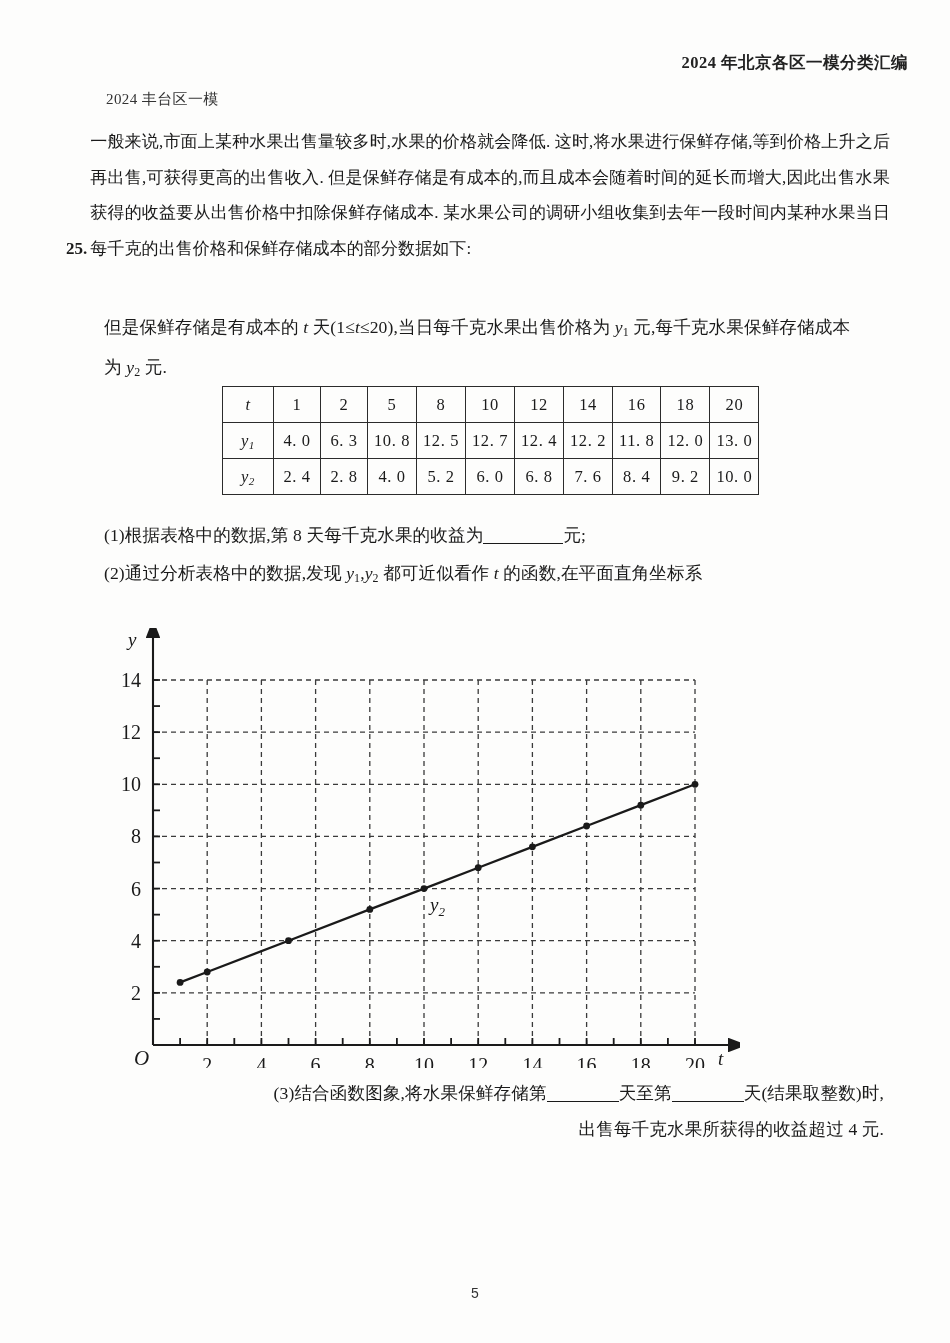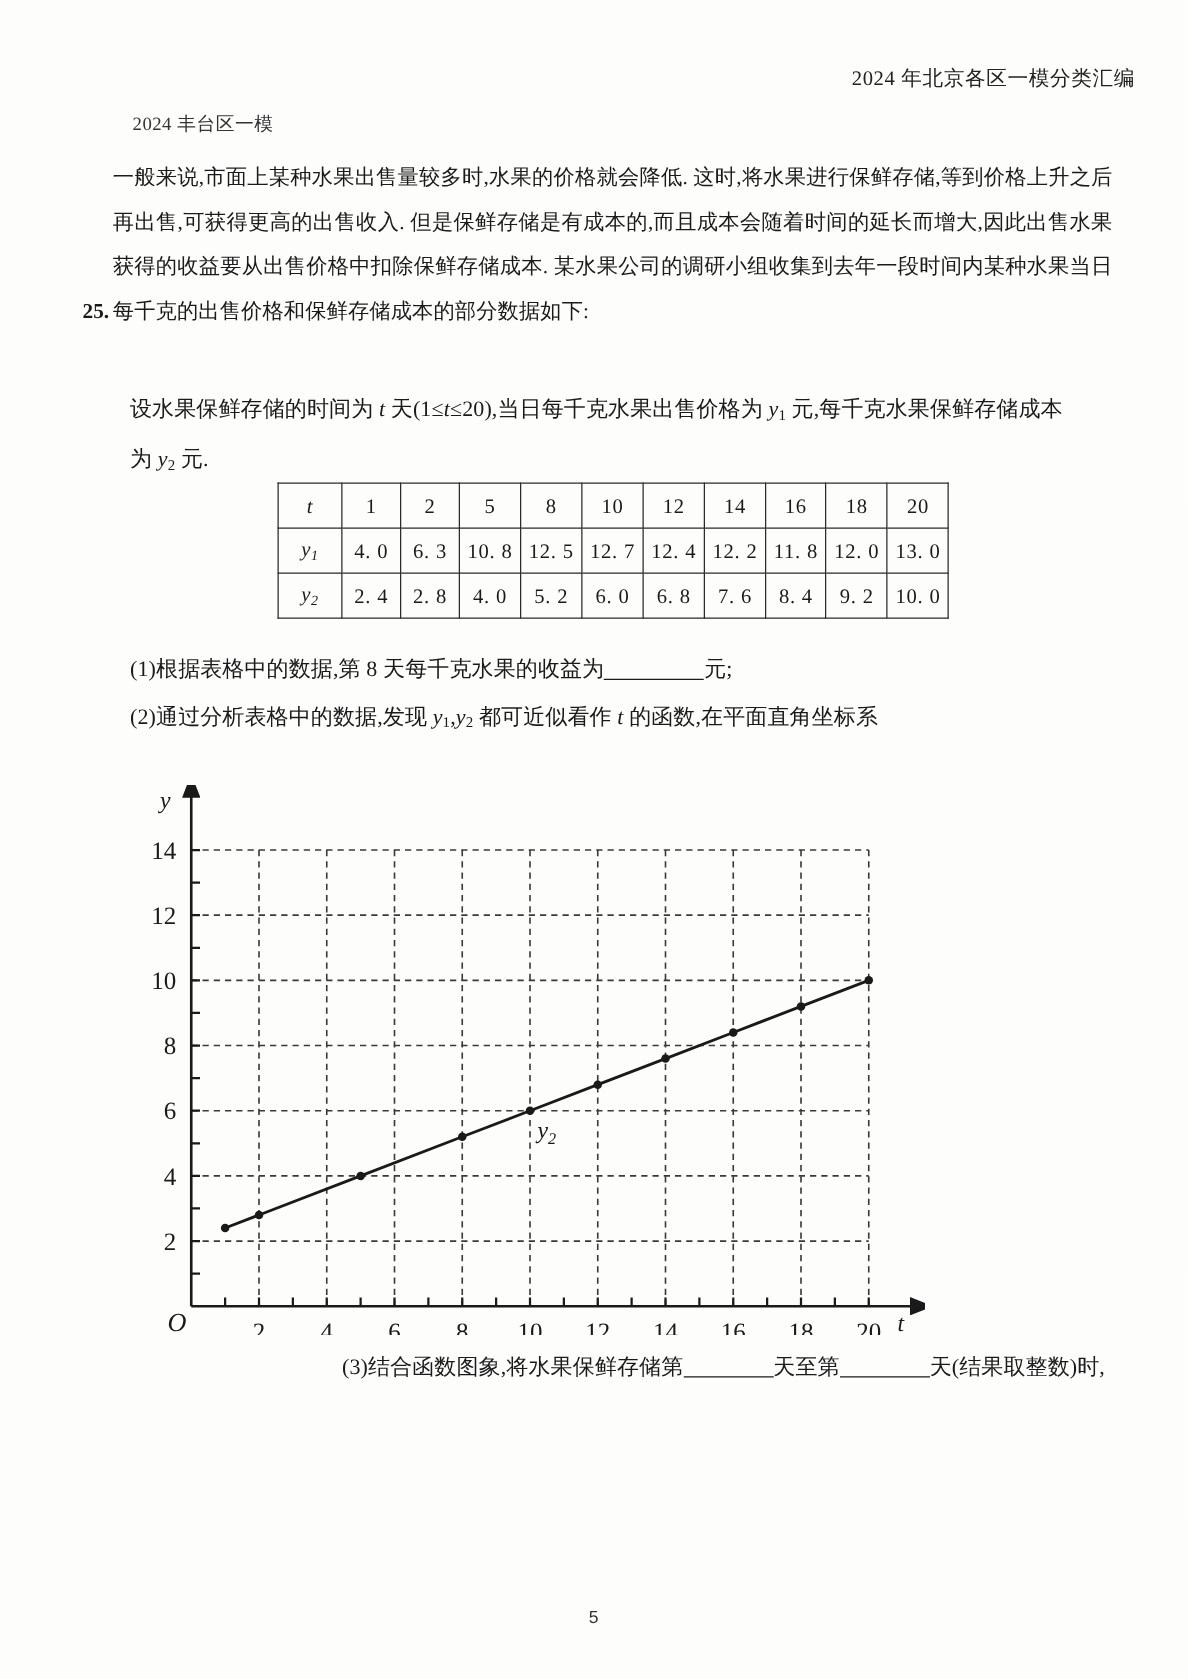--- a/index.html
+++ b/index.html
@@ -20,21 +20,21 @@
     inset: 0;
     background: #fdfdfc;
   }
 
   
   .doc-header {
     position: absolute;
     top: 52px;
     right: 42px;
     font-size: 16.5px;
-    font-weight: 400;
+    font-weight: 700;
     letter-spacing: 0.5px;
     color: #222;
   }
   .exam-label {
     position: absolute;
     top: 90px;
     left: 62px;
     font-size: 15px;
     color: #333;
     letter-spacing: 0.4px;
@@ -160,21 +160,21 @@
   <div class="exam-label">2024 丰台区一模</div>
 
   <div class="qblock">
     <div class="qnum-line">
       <span class="qnum">25.</span>
       <span class="qtext">一般来说,市面上某种水果出售量较多时,水果的价格就会降低. 这时,将水果进行保鲜存储,等到价格上升之后再出售,可获得更高的出售收入. 但是保鲜存储是有成本的,而且成本会随着时间的延长而增大,因此出售水果获得的收益要从出售价格中扣除保鲜存储成本. 某水果公司的调研小组收集到去年一段时间内某种水果当日每千克的出售价格和保鲜存储成本的部分数据如下:</span>
     </div>
   </div>
 
   <div class="setup">
-    <span>设水果保鲜存储的时间为 </span><i class="mathvar">t</i><span> 天(1≤</span><i class="mathvar">t</i><span>≤20),当日每千克水果出售价格为 </span><i class="mathvar">y</i><sub>1</sub><span> 元,每千克水果保鲜存储成本为 </span><i class="mathvar">y</i><sub>2</sub><span> 元.</span>
+    <span>但是保鲜存储是有成本的 </span><i class="mathvar">t</i><span> 天(1≤</span><i class="mathvar">t</i><span>≤20),当日每千克水果出售价格为 </span><i class="mathvar">y</i><sub>1</sub><span> 元,每千克水果保鲜存储成本为 </span><i class="mathvar">y</i><sub>2</sub><span> 元.</span>
   </div>
 
   <div class="table-wrap">
     <table class="data">
       <tbody>
           <tr>
         <td class="rowhdr">t</td>
         <td>1</td>
         <td>2</td>
         <td>5</td>
@@ -324,17 +324,18 @@
           <circle cx="476.6" cy="197.99999999999997" r="3.4" fill="#1a1a1a"></circle>
           <circle cx="530.8" cy="177.14285714285714" r="3.4" fill="#1a1a1a"></circle>
           <circle cx="585" cy="156.28571428571428" r="3.4" fill="#1a1a1a"></circle>
         </g>
       <text id="series-label" font-family="Liberation Serif, serif" font-size="19" font-style="italic" fill="#1a1a1a" x="320" y="282.57142857142856">y<tspan dy="5" font-size="13">2</tspan></text>
     </svg>
   </div>
 
   <div class="subq subq-3">
     <span>(3)结合函数图象,将水果保鲜存储第</span><span class="blank-underline blank-70"></span><span>天至第</span><span class="blank-underline blank-70"></span><span>天(结果取整数)时,</span>
+    <span class="hang">出售每千克水果所获得的收益超过 4 元.</span>
   </div>
 
   <div class="page-number">5</div>
 
 </div>
 
 </body></html>

